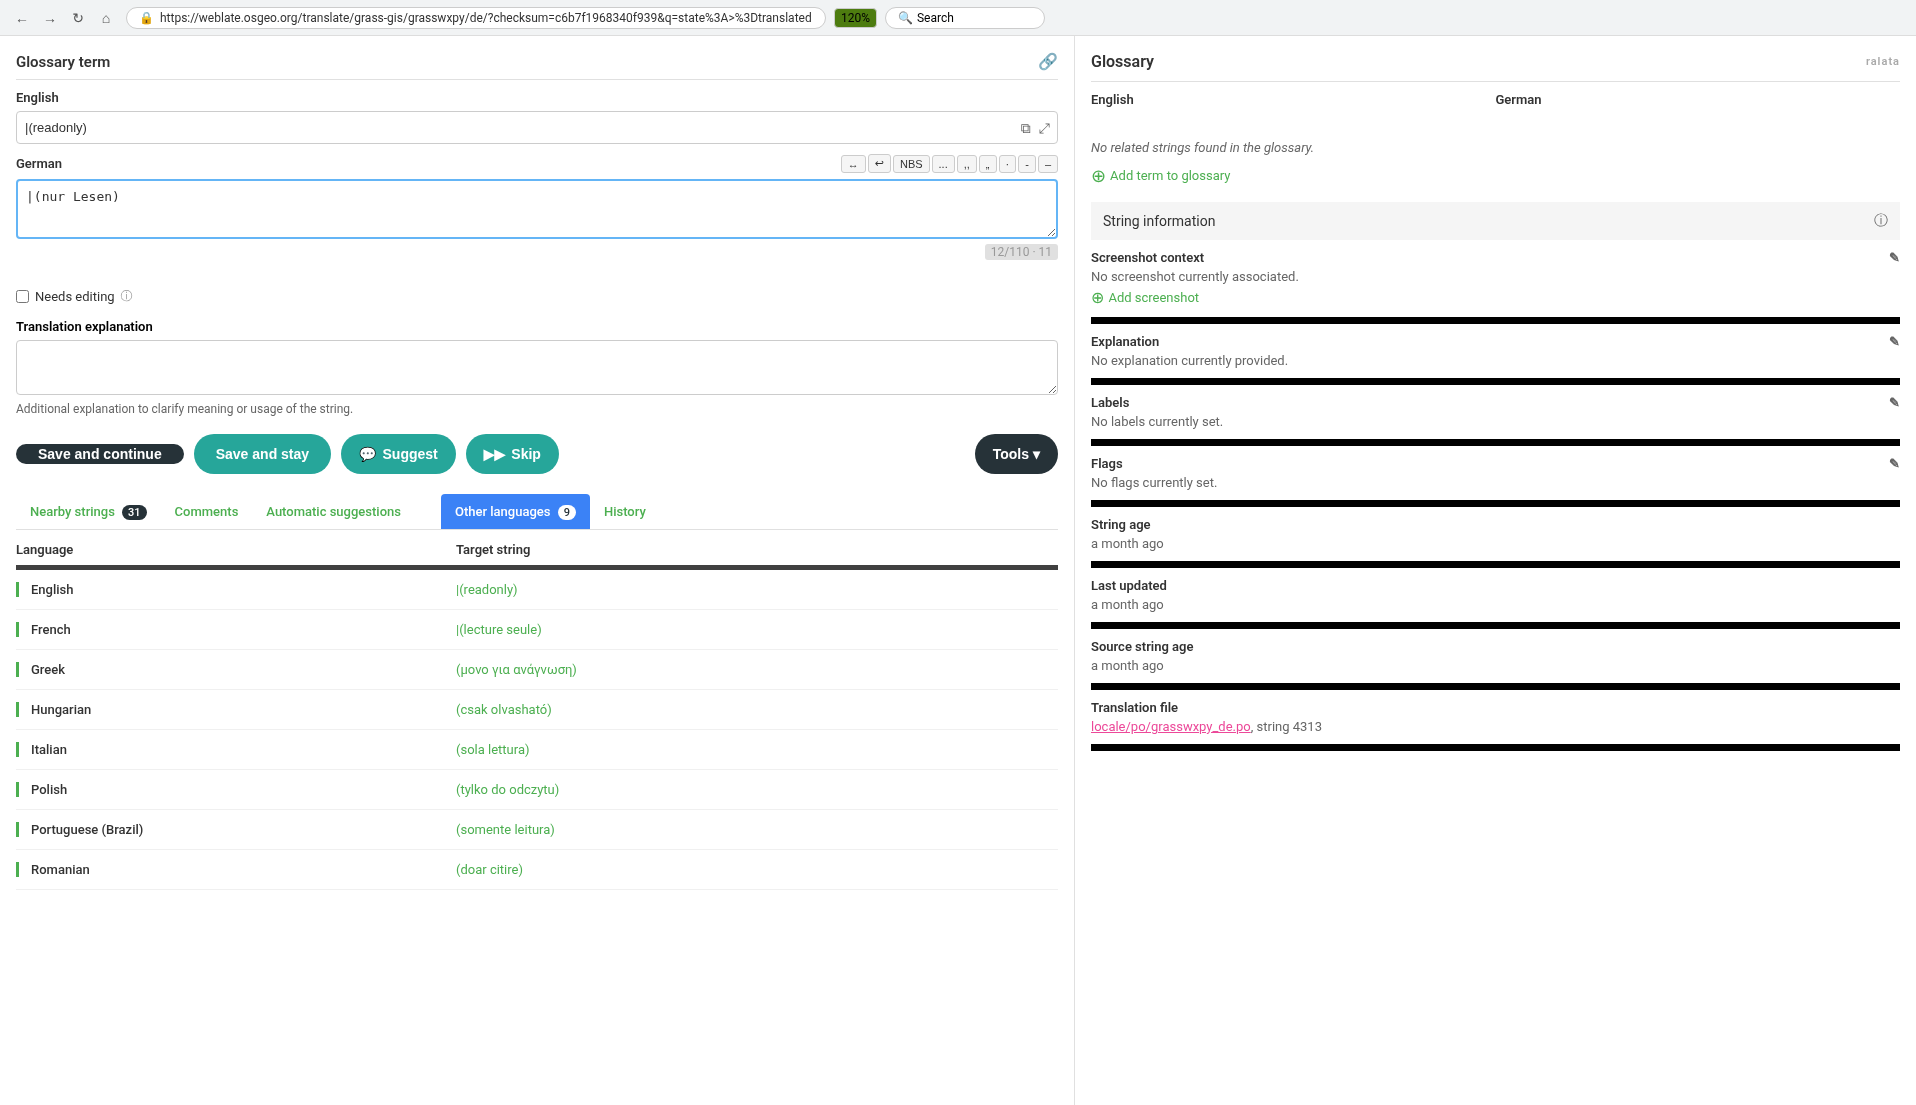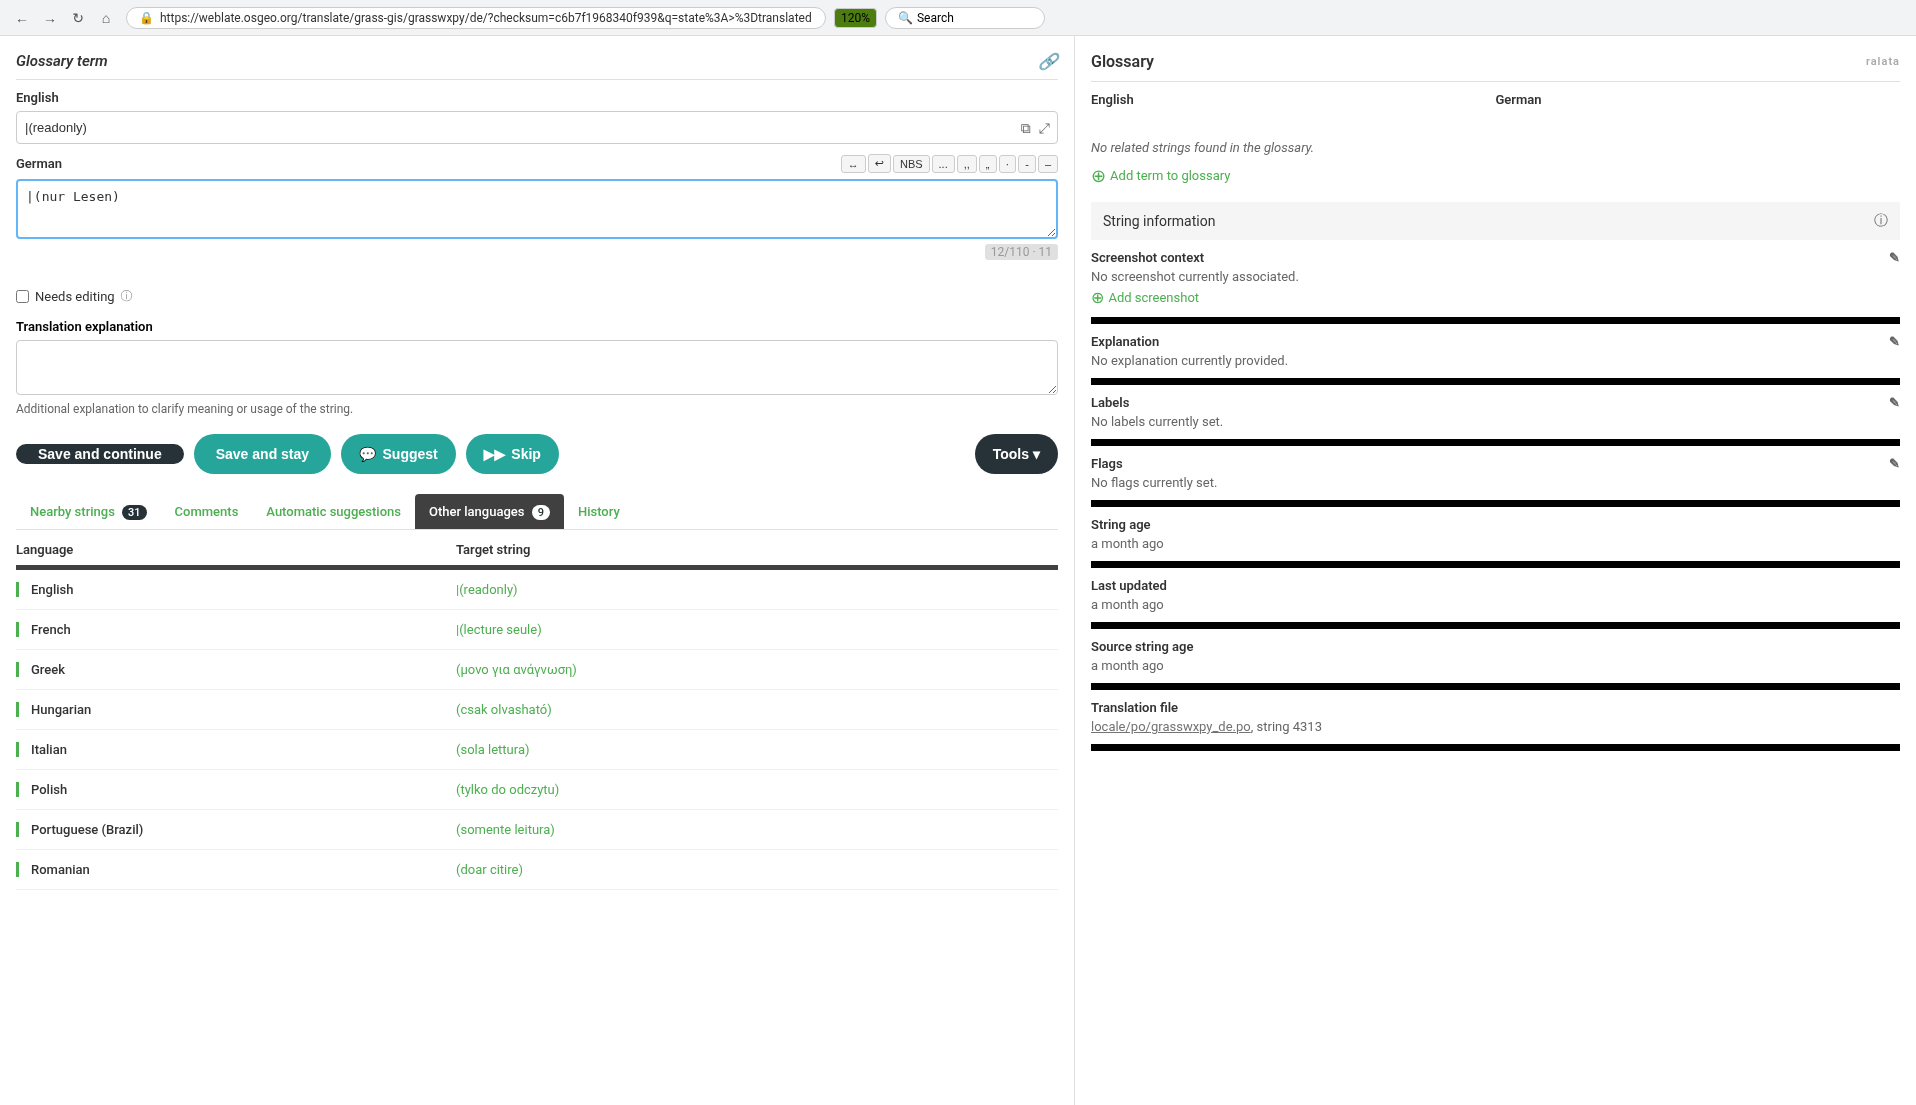--- a/index.html
+++ b/index.html
@@ -17,21 +17,21 @@
     
     .main-layout { display: flex; flex: 1; overflow: hidden; }
 
     
     .left-panel { flex: 0 0 1075px; background: #fff; overflow-y: auto; padding: 16px; border-right: 1px solid #e0e0e0; }
 
     
     .right-panel { flex: 1; background: #fff; overflow-y: auto; padding: 16px; }
 
     
-    .section-header { font-size: 15px; font-weight: 600; color: #333; margin-bottom: 7px; display: flex; justify-content: space-between; border-bottom: 1px solid #e0e0e0; padding-bottom: 8px; font-style: italic; }
+    .section-header { font-size: 15px; font-weight: 600; color: #333; margin-bottom: 7px; display: flex; align-items: center; justify-content: space-between; border-bottom: 1px solid #e0e0e0; padding-bottom: 8px; }
     .section-link-icon { color: #666; font-size: 16px; cursor: pointer; }
 
     .field-label { font-size: 13px; font-weight: 600; color: #333; margin-bottom: 6px; margin-top: 10px; }
     .field-label.german-label { display: flex; align-items: center; justify-content: space-between; }
 
     .english-input { width: 100%; border: 1px solid #ccc; border-radius: 4px; padding: 8px 40px 8px 8px; font-size: 13px; background: #fff; color: #333; position: relative; }
     .english-input-wrapper { position: relative; }
     .input-icons { position: absolute; right: 6px; top: 50%; transform: translateY(-50%); display: flex; gap: 4px; }
     .input-icon-btn { background: transparent; border: none; cursor: pointer; color: #666; font-size: 14px; padding: 2px; }
 
@@ -53,21 +53,21 @@
     .action-buttons { display: flex; align-items: center; gap: 10px; margin-top: 18px; }
     .btn-save-continue { background: #263238; color: #fff; border: none; border-radius: 24px; padding: 2px 22px; font-size: 14px; font-weight: 600; cursor: pointer; }
     .btn-save-stay { background: #26a69a; color: #fff; border: none; border-radius: 24px; padding: 12px 22px; font-size: 14px; font-weight: 600; cursor: pointer; }
     .btn-suggest { background: #26a69a; color: #fff; border: none; border-radius: 24px; padding: 12px 18px; font-size: 14px; font-weight: 600; cursor: pointer; display: flex; align-items: center; gap: 6px; }
     .btn-skip { background: #26a69a; color: #fff; border: none; border-radius: 24px; padding: 12px 18px; font-size: 14px; font-weight: 600; cursor: pointer; display: flex; align-items: center; gap: 6px; }
     .btn-tools { background: #263238; color: #fff; border: none; border-radius: 24px; padding: 12px 18px; font-size: 14px; font-weight: 600; cursor: pointer; margin-left: auto; display: flex; align-items: center; gap: 4px; }
 
     
     .tabs-row { display: flex; align-items: center; gap: 0; margin-top: 20px; border-bottom: 1px solid #e0e0e0; padding-bottom: 0; }
     .tab { padding: 10px 14px; font-size: 13px; cursor: pointer; color: #4caf50; font-weight: 500; border-radius: 4px 4px 0 0; }
-    .tab.active { background: #404040; color: #fff; border-radius: 4px 4px 0 0; }
+    .tab.active { background: #3b82f6; color: #fff; border-radius: 4px 4px 0 0; margin-left: 26px; }
     .tab .badge { background: #263238; color: #fff; border-radius: 10px; padding: 1px 6px; font-size: 11px; margin-left: 4px; }
     .tab.active .badge { background: #fff; color: #263238; }
 
     
     .table-header { display: grid; grid-template-columns: 440px 1fr; font-weight: 600; color: #333; font-size: 13px; padding: 12px 0 8px 0; border-bottom: 5px solid #404040; }
     .lang-row { display: grid; grid-template-columns: 440px 1fr; padding: 12px 0; border-bottom: 1px solid #f0f0f0; align-items: center; }
     .lang-name { font-weight: 500; color: #333; padding-left: 12px; border-left: 3px solid #4caf50; }
     .lang-target { color: #4caf50; font-size: 13px; }
 
     
@@ -79,21 +79,21 @@
 
     .string-info-header { background: #f5f5f5; padding: 10px 12px; font-size: 14px; font-weight: 400; color: #333; display: flex; align-items: center; justify-content: space-between; margin-top: 16px; }
     .string-info-icon { color: #666; font-size: 14px; cursor: pointer; }
 
     .info-section { padding: 10px 0; border-bottom: 7px solid #000000; }
     .info-section-title { font-weight: 600; font-size: 13px; color: #333; display: flex; align-items: center; justify-content: space-between; margin-bottom: 4px; }
     .edit-icon { color: #666; font-size: 13px; cursor: pointer; }
     .info-section-value { font-size: 13px; color: #666; }
     .add-screenshot-link { color: #4caf50; font-size: 13px; cursor: pointer; display: flex; align-items: center; gap: 4px; margin-top: 4px; }
 
-    .translation-file-link { color: #737373; font-size: 13px; cursor: pointer; }
+    .translation-file-link { color: #ec4899; font-size: 13px; cursor: pointer; }
 
     .clearfix::after { content: ''; display: table; clear: both; }
   </style>
 </head>
 <body>
 
 <div class="browser-chrome">
   <div class="browser-nav-btns">
     <button class="nav-btn">←</button>
     <button class="nav-btn">→</button>

